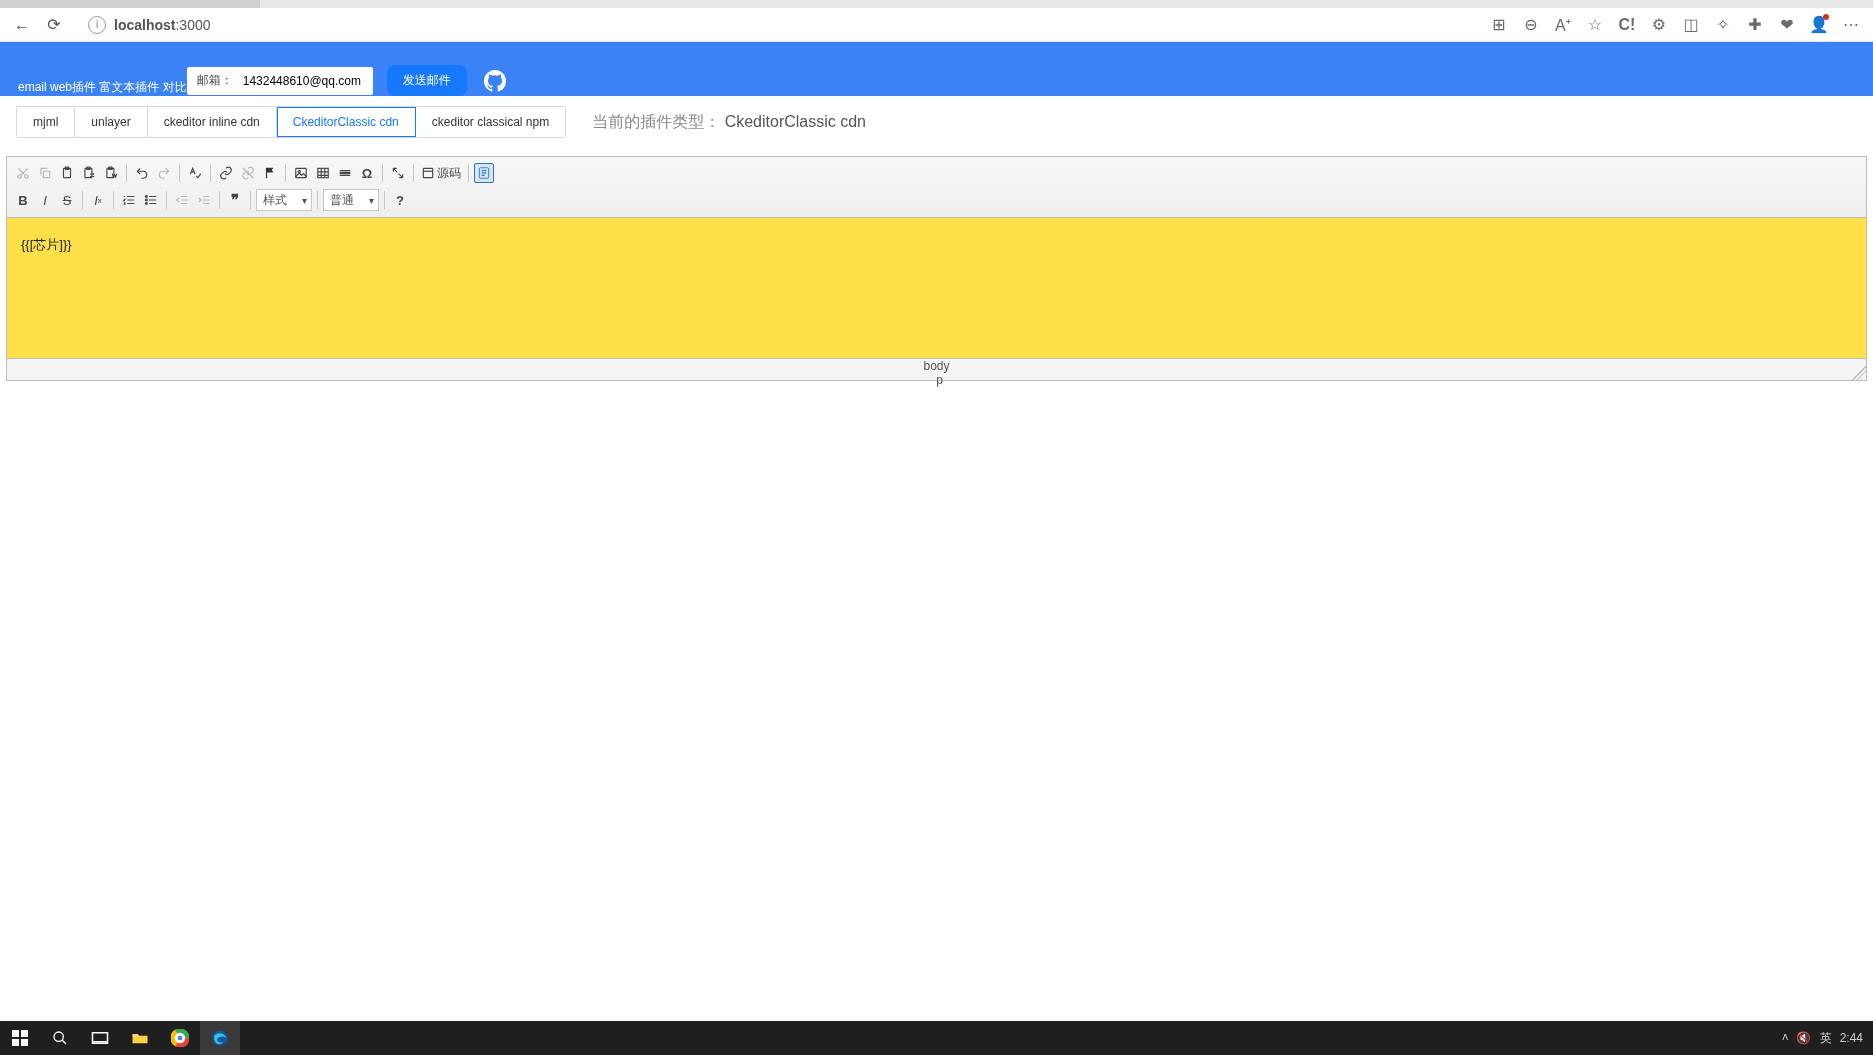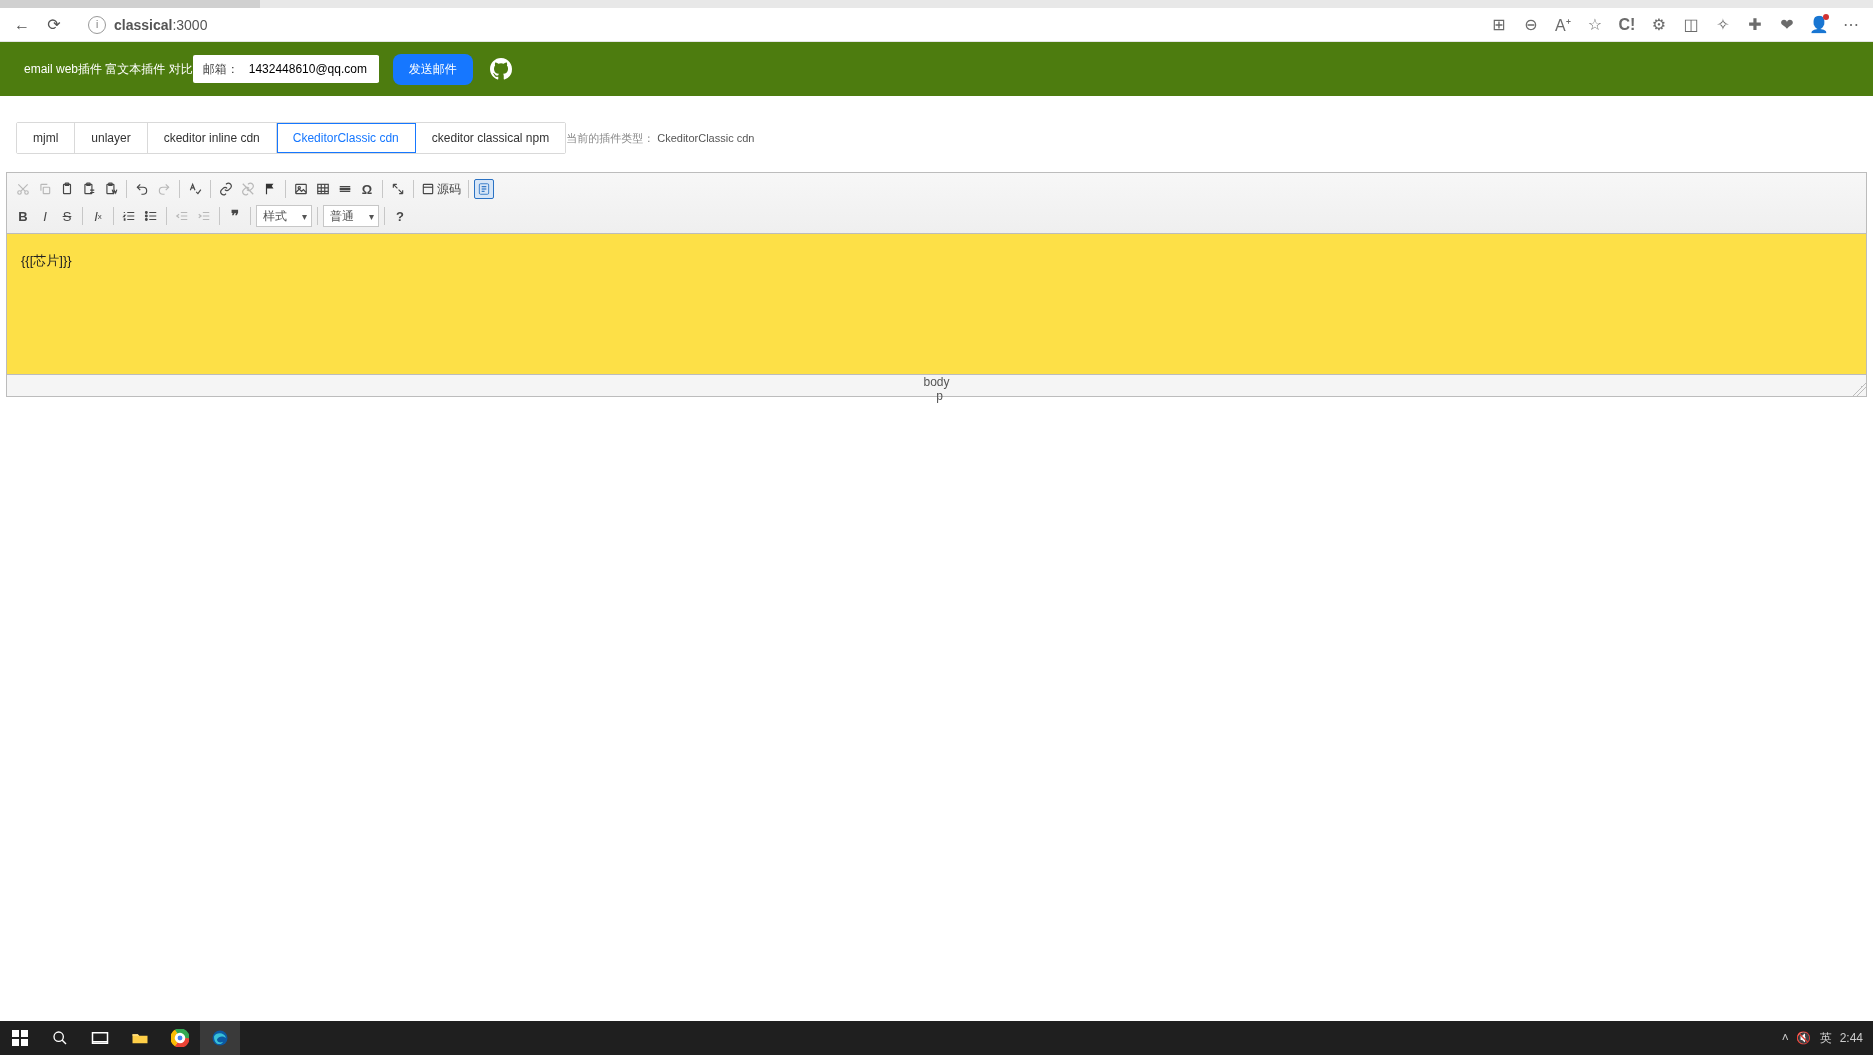--- a/index.html
+++ b/index.html
@@ -11,37 +11,37 @@
 .url-bar { height:34px; background:#fff; display:flex; align-items:center; padding:0 6px; border-bottom:1px solid #e5e5e5; }
 .url-bar .ub-btn { width:32px; height:30px; display:flex; align-items:center; justify-content:center; color:#555; border-radius:4px; }
 .url-bar .addr { flex:1; display:flex; align-items:center; margin:0 8px; height:28px; background:#fff; border-radius:14px; padding:0 10px; color:#555; font-size:14px; }
 .url-bar .addr .info-ic { width:18px; height:18px; border:1px solid #999; border-radius:50%; display:flex; align-items:center; justify-content:center; font-size:10px; color:#777; margin-right:8px; }
 .url-bar .right-icons { display:flex; align-items:center; }
 .url-bar .right-icons .ub-btn { color:#6b6b6b; position:relative; }
 .ub-btn.c-badge { color:#d64b2a; font-weight:bold; }
 .profile-dot::after { content:""; position:absolute; top:4px; right:6px; width:6px; height:6px; background:#d13232; border-radius:50%; }
 
 
-.app-header { height:54px; background:#4d7c0f; color:#fff; display:flex; align-items:center; padding:0 24px; }
+.app-header { height:54px; background:#3b82f6; color:#fff; display:flex; align-items:flex-end; padding:0 18px; }
 .app-header .left-title { font-size:12px; color:#fff; }
 .app-header .center-title { flex:1; text-align:center; font-size:18px; font-weight:600; }
 .app-header .right-block { display:flex; align-items:center; gap:14px; }
 .email-wrap { display:flex; align-items:center; background:#fff; border-radius:2px; height:28px; overflow:hidden; }
 .email-wrap .lbl { font-size:12px; color:#444; padding:0 10px; }
 .email-wrap input { border:none; outline:none; font-size:12px; height:26px; width:130px; }
 .send-btn { background:#1677ff; color:#fff; border:none; font-size:12px; padding:7px 16px; border-radius:8px; cursor:pointer; }
 .gh-link { width:28px; height:28px; display:flex; align-items:center; justify-content:center; color:#fff; }
 
 
-.plugin-row { display:flex; align-items:center; padding:26px 16px 18px; gap:0; }
+.plugin-row { display:flex; align-items:center; padding:10px 16px 18px; gap:0; }
 .plugin-row .seg { display:flex; border:1px solid #d9d9d9; border-radius:2px; overflow:visible; }
 .plugin-row .seg button { background:#fff; border:none; border-right:1px solid #d9d9d9; font-size:12px; color:#333; padding:8px 16px; cursor:pointer; }
 .plugin-row .seg button:last-child { border-right:none; }
 .plugin-row .seg button.active { color:#1677ff; outline:1px solid #1677ff; outline-offset:-1px; z-index:1; position:relative; }
-.plugin-row .cur-txt { font-size:11px; color:#888; }
+.plugin-row .cur-txt { margin-left:26px; font-size:16px; color:#888; }
 .plugin-row .cur-txt .val { color:#555; }
 
 
 .cke-wrap { margin:0 6px; border:1px solid #bcbcbc; }
 .cke-toolbar { background:linear-gradient(#f7f7f7,#efefef); border-bottom:1px solid #bcbcbc; padding:4px 6px; display:flex; flex-wrap:wrap; align-items:center; gap:2px; }
 .cke-toolbar .row { display:flex; align-items:center; gap:2px; width:100%; padding:2px 0; }
 .tb { width:20px; height:20px; display:flex; align-items:center; justify-content:center; font-size:13px; color:#474747; border-radius:2px; cursor:pointer; user-select:none; }
 .tb.dis { color:#b8b8b8; cursor:default; }
 .tb svg { width:14px; height:14px; }
 .sep { width:1px; height:18px; background:#c7c7c7; margin:0 3px; }
@@ -75,21 +75,21 @@
 
 <div class="url-bar">
   <div class="ub-btn">
       <span class="glyph">←</span>
     </div>
   <div class="ub-btn">
       <span class="glyph">⟳</span>
     </div>
   <div class="addr">
     <span class="info-ic">i</span>
-    <span><b>classical</b><span>:3000</span></span>
+    <span><b>localhost</b><span>:3000</span></span>
   </div>
   <div class="right-icons">
     <div class="ub-btn">
         <span class="glyph">⊞</span>
       </div>
     <div class="ub-btn">
         <span class="glyph">⊖</span>
       </div>
     <div class="ub-btn">
         <span class="glyph">A⁺</span>

